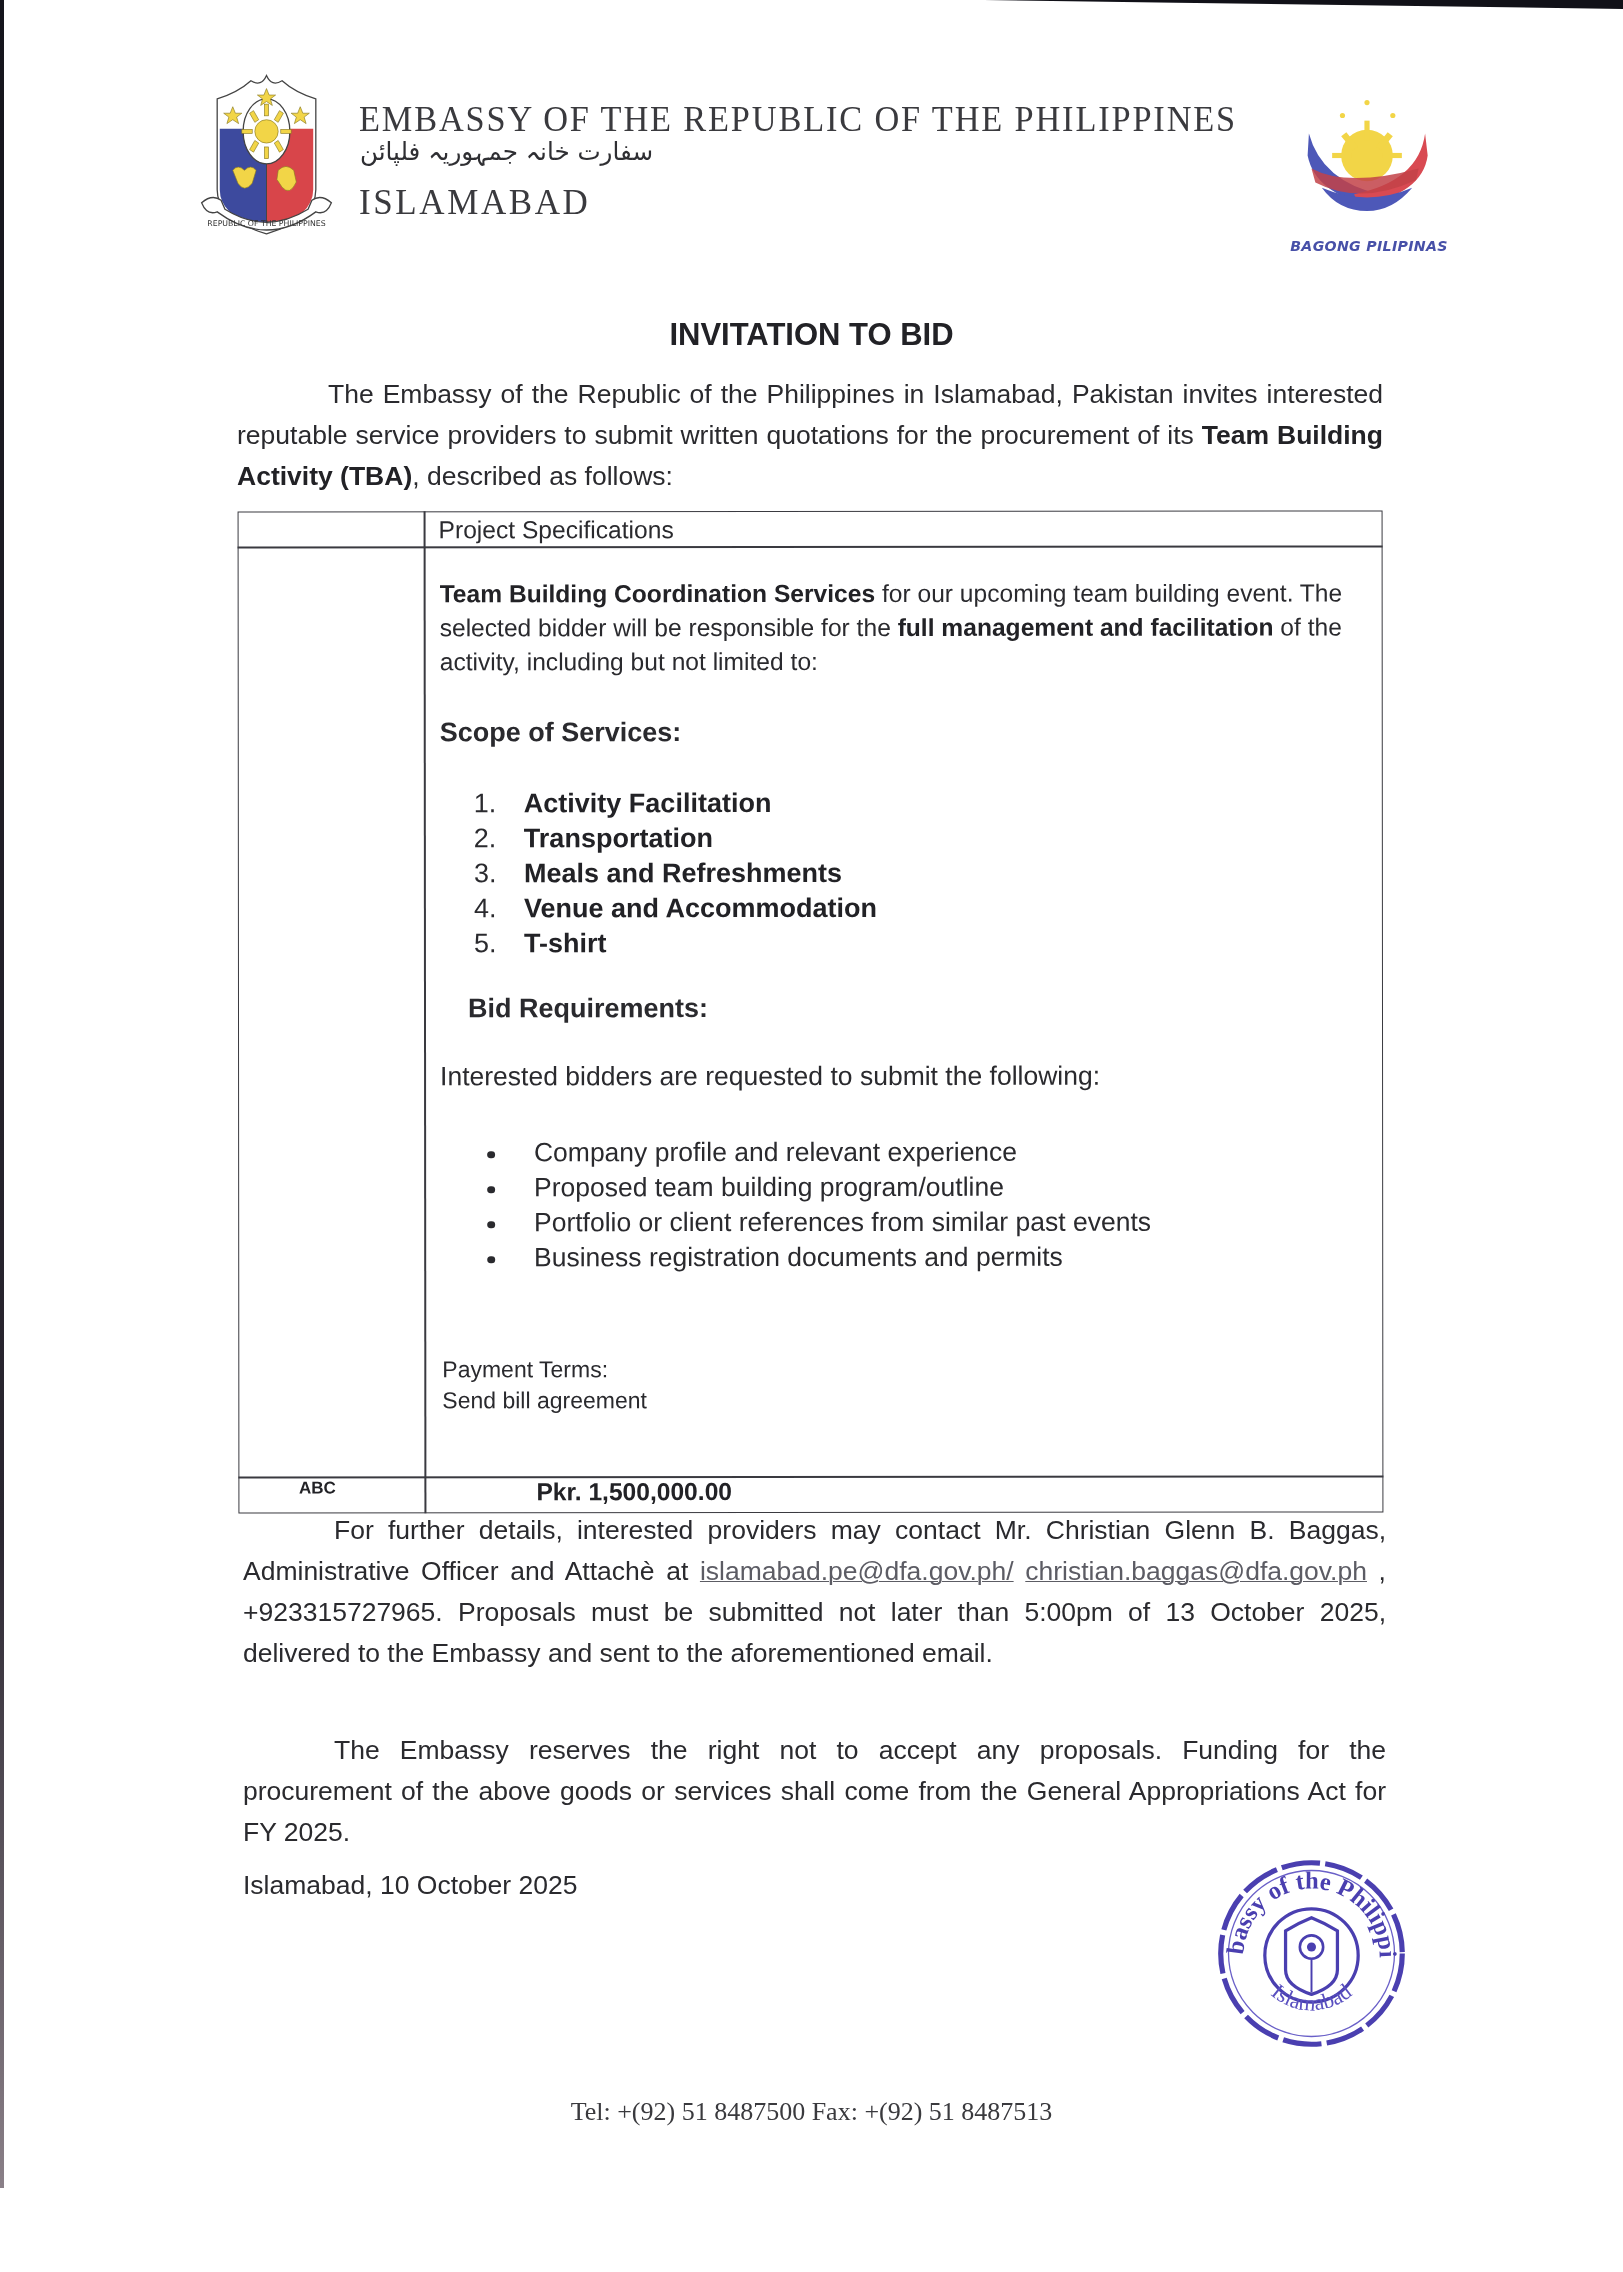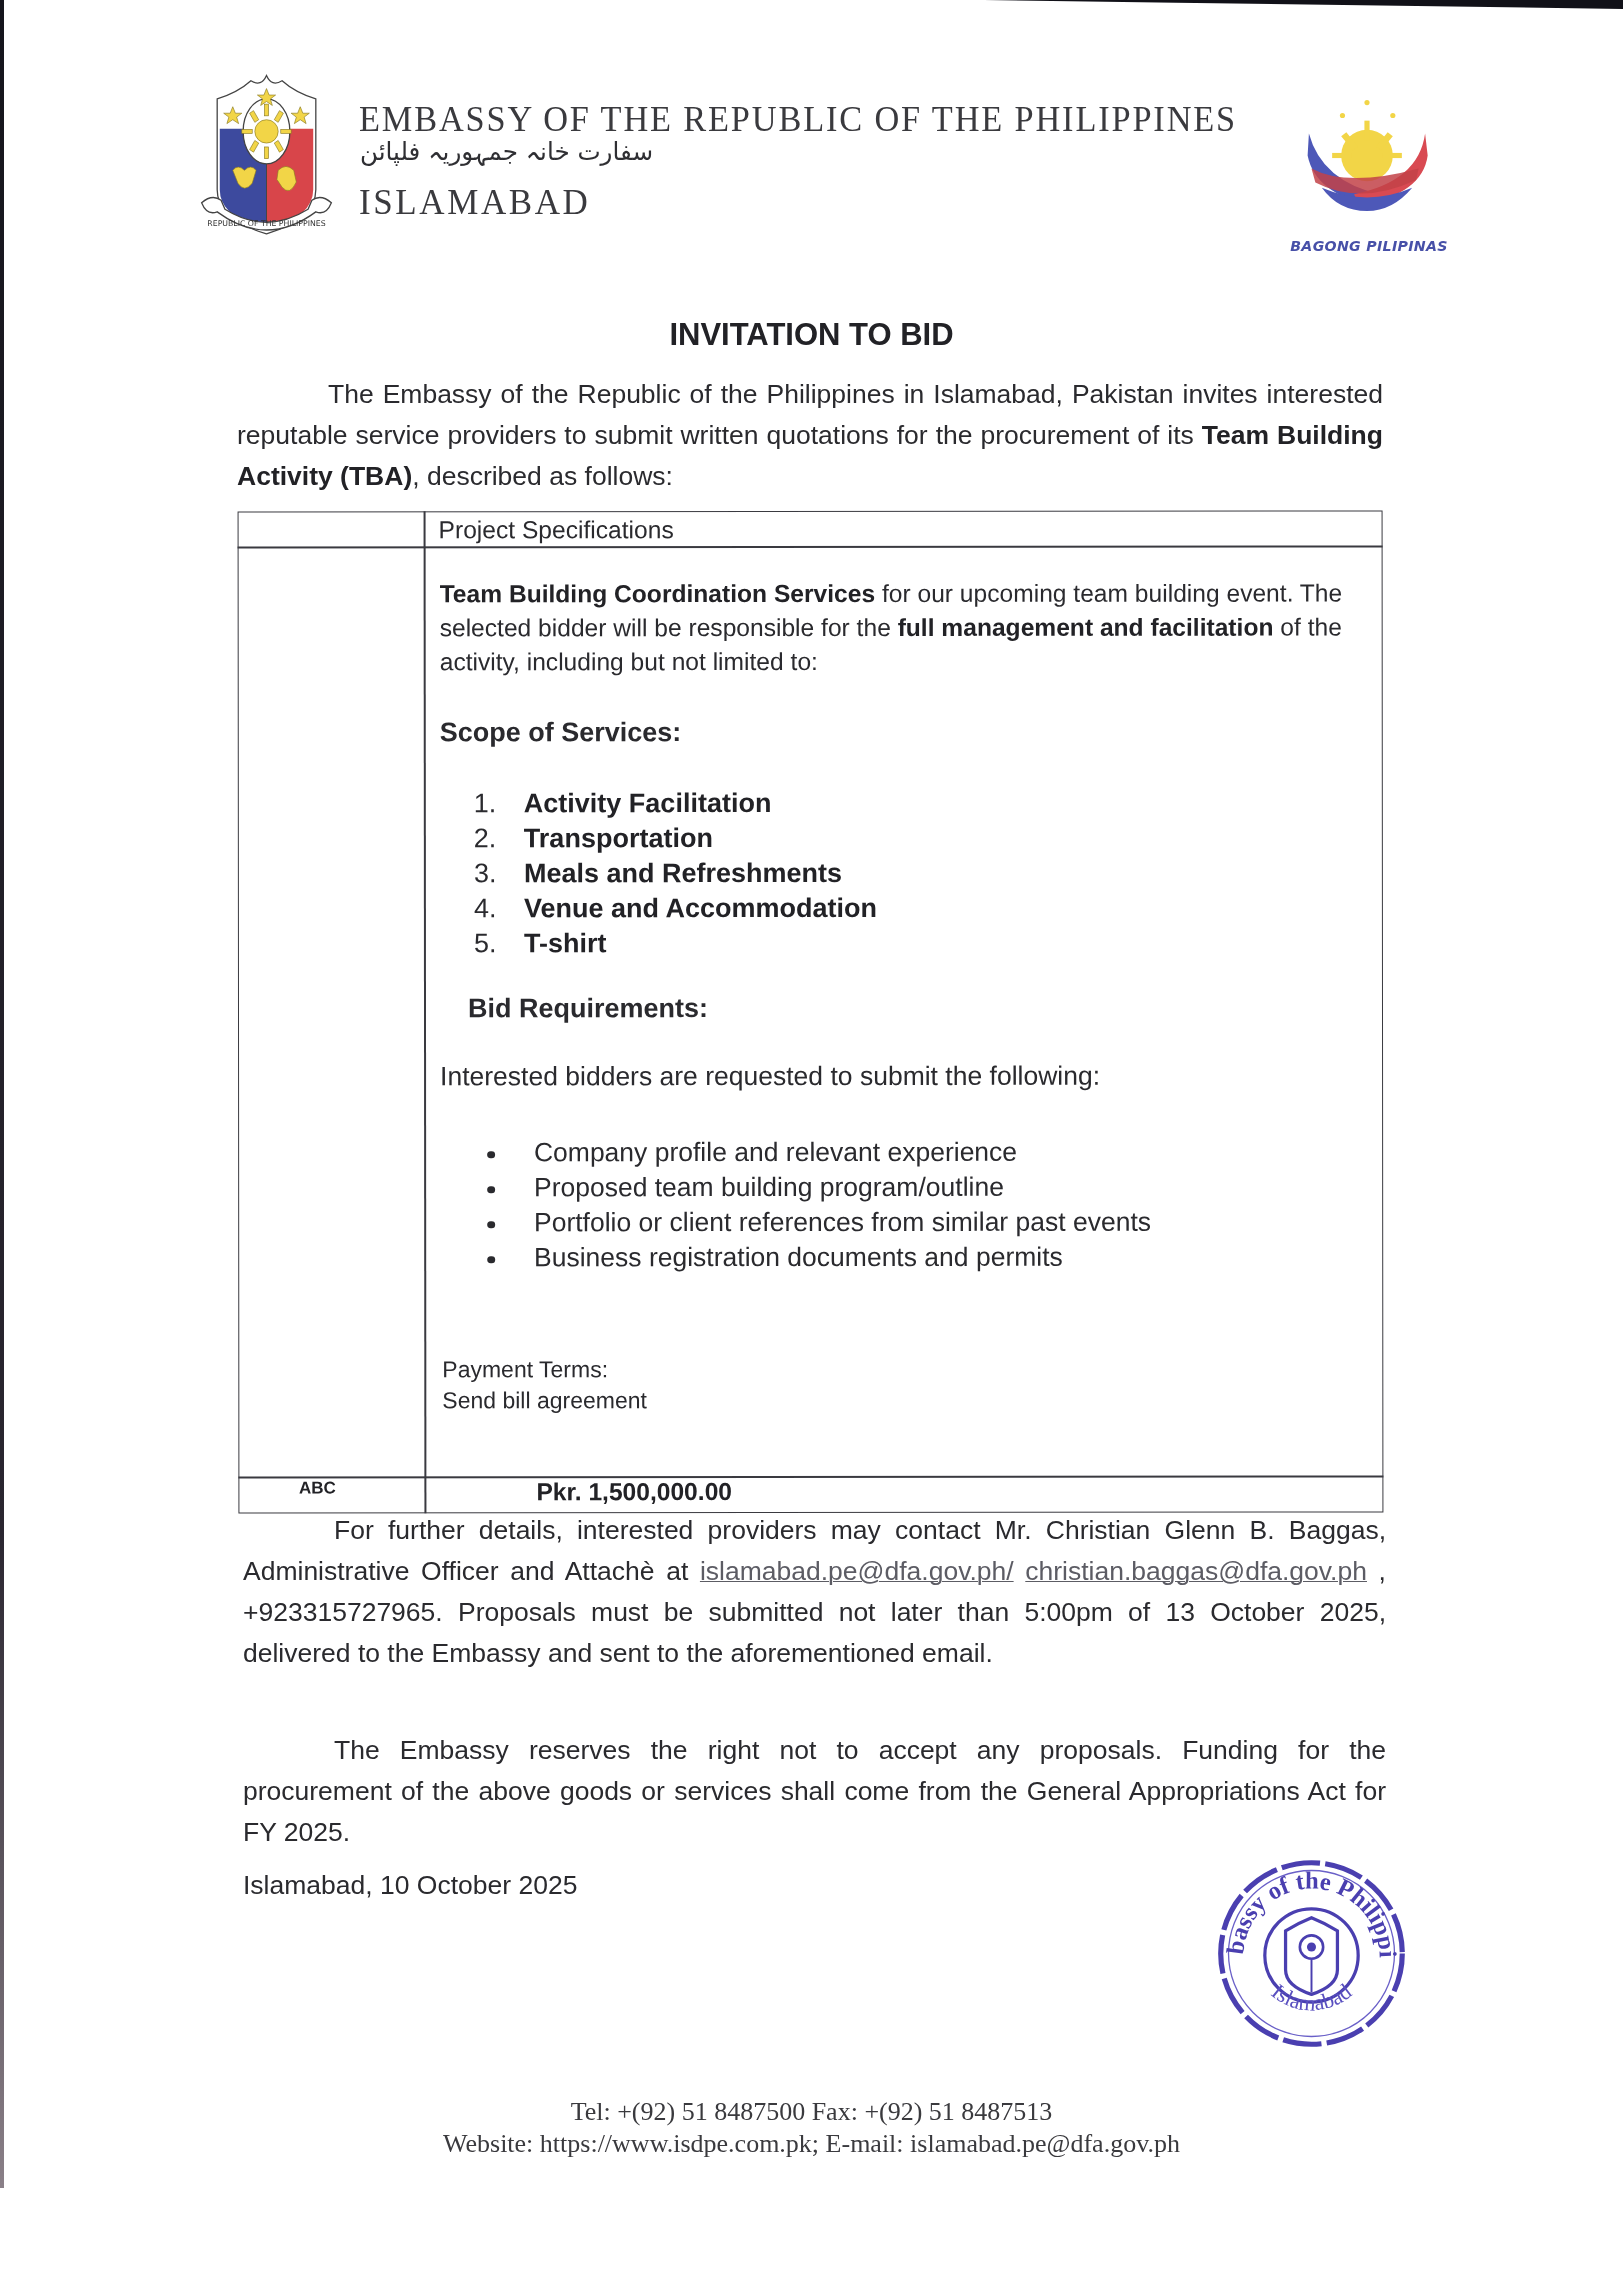--- a/index.html
+++ b/index.html
@@ -201,15 +201,14 @@
   <text font-family="Liberation Serif, serif" font-size="38" font-weight="bold" fill="#4a3fb0"><textPath href="#sealTop" startOffset="50%" text-anchor="middle">Embassy of the Philippines</textPath></text>
   <text font-family="Liberation Serif, serif" font-size="34" fill="#5a50c0"><textPath href="#sealBot" startOffset="50%" text-anchor="middle">Islamabad</textPath></text>
   <path d="M115 120 Q135 108 155 100 Q175 108 195 120 L195 180 Q195 205 155 218 Q115 205 115 180 Z" fill="none" stroke="#4a3fb0" stroke-width="5"></path>
   <circle cx="155" cy="145" r="18" fill="none" stroke="#4a3fb0" stroke-width="4"></circle>
   <circle cx="155" cy="145" r="7" fill="#4a3fb0"></circle>
   <line x1="155" y1="165" x2="155" y2="215" stroke="#4a3fb0" stroke-width="3"></line>
 </svg>
 
 <div class="footer">
   <div>Tel: +(92) 51 8487500  Fax: +(92) 51 8487513</div>
-  <div>Website: https://www.isdpe.com.pk; E-mail: islamabad.pe@dfa.gov.ph</div>
 </div>
 
 
 </body></html>

